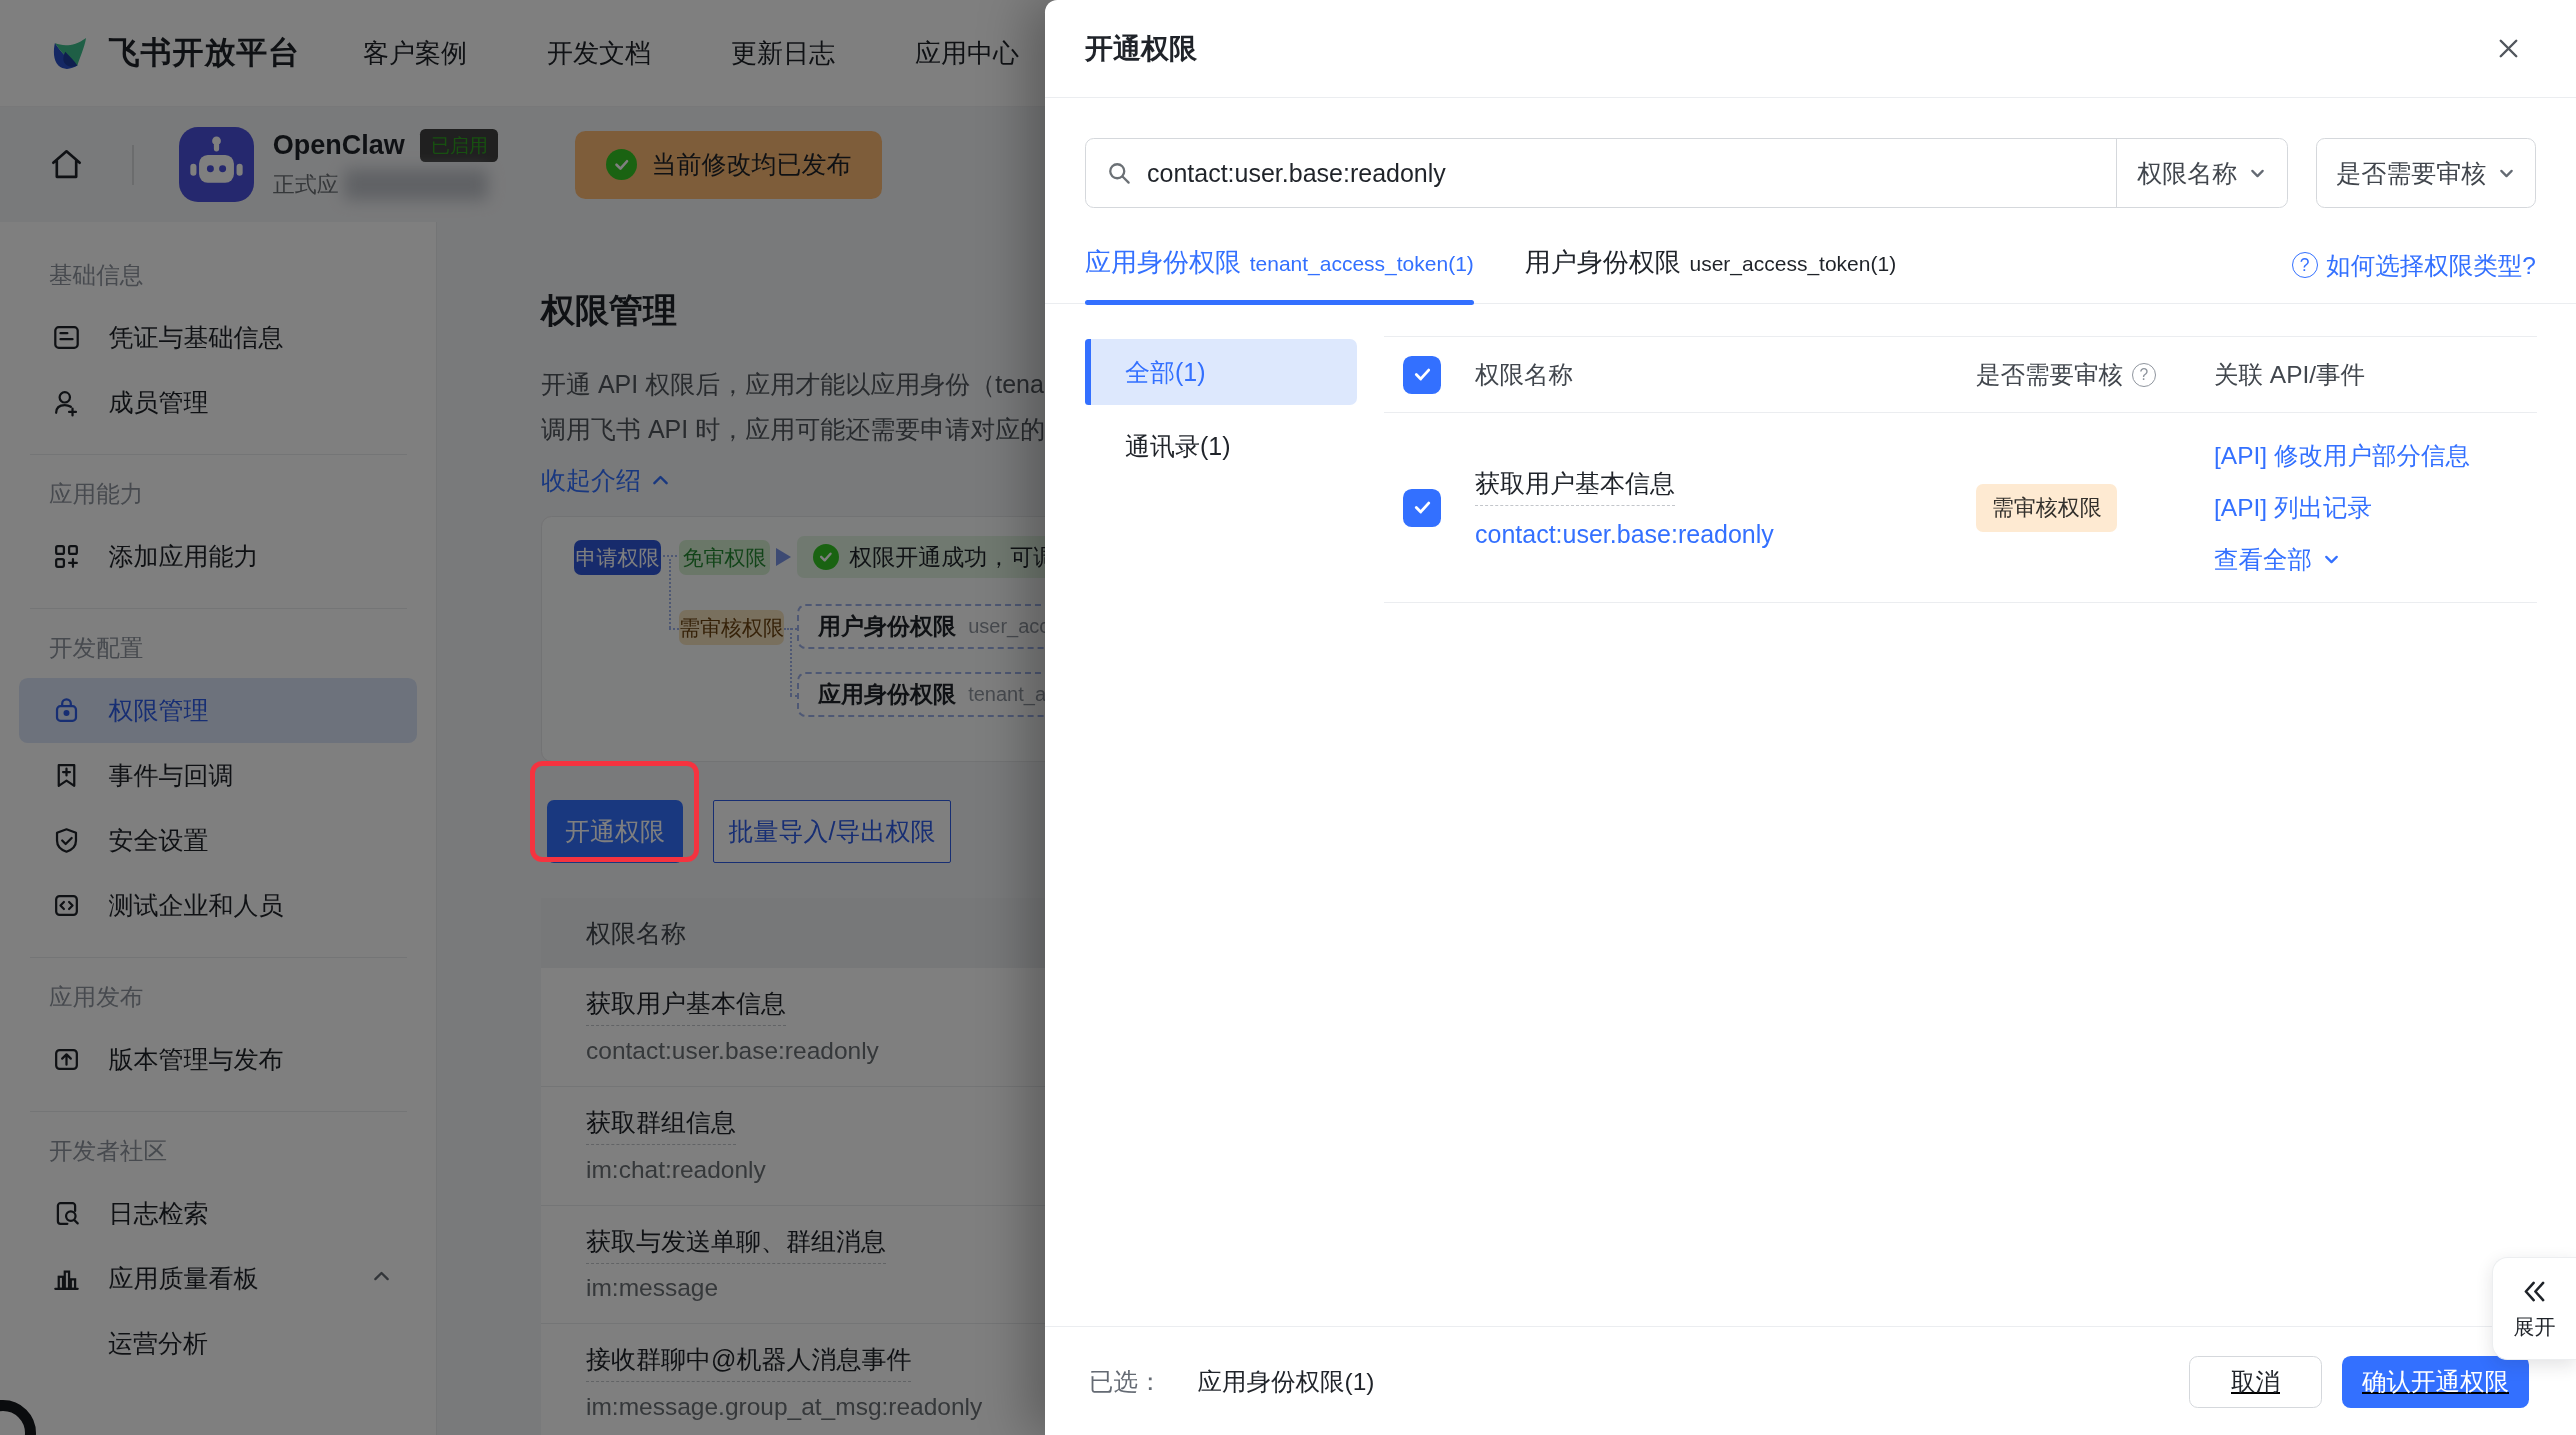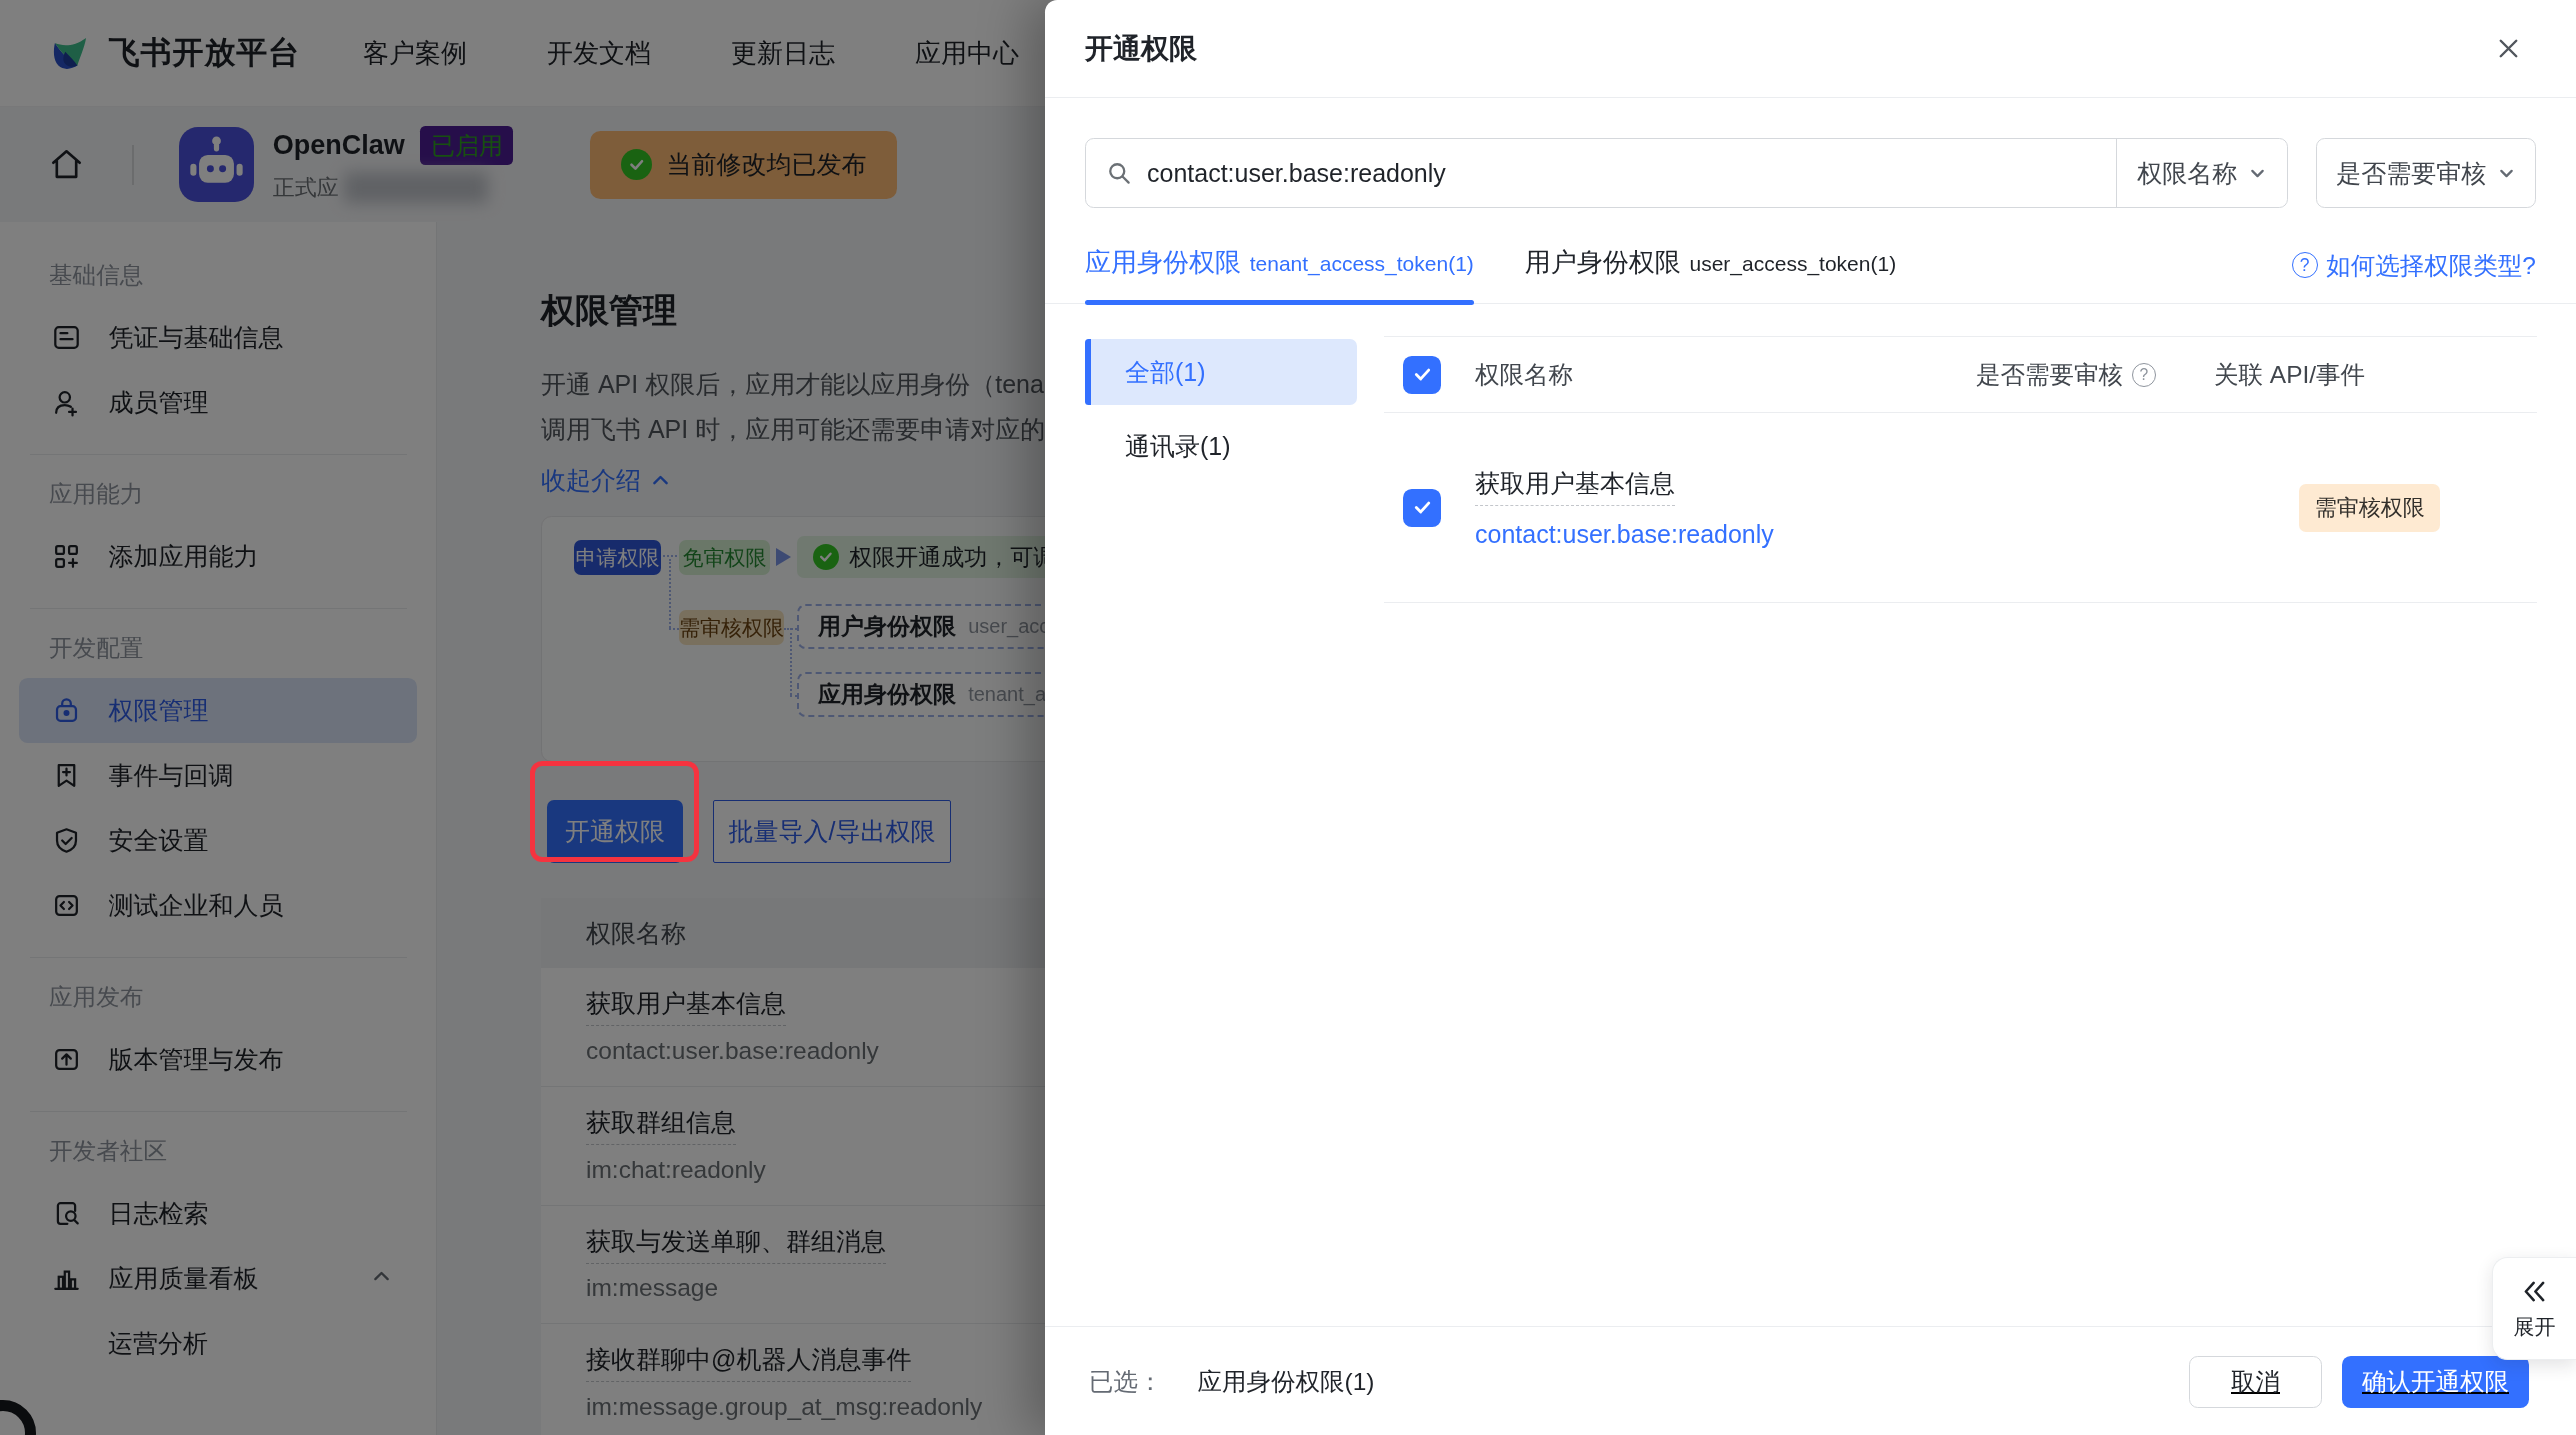--- a/index.html
+++ b/index.html
@@ -16,21 +16,21 @@
   .top-nav .nav-item { font-size:26px; font-weight:500; color:#1f2329; margin-right:80px; white-space:nowrap; cursor:pointer; }
 
   
   .app-bar { position:absolute; left:0; top:107px; width:2576px; height:115px; display:flex; align-items:center; z-index:4; }
   .home-btn { margin-left:45px; width:42px; height:42px; display:flex; align-items:center; justify-content:center; }
   .vbar { width:1.7px; height:40px; background:#d6d8db; margin-left:45px; }
   .app-avatar { width:75px; height:75px; border-radius:19px; background:#4b50dc; margin-left:45px; position:relative; flex:none; }
   .app-meta { margin-left:19px; }
   .app-name-row { display:flex; align-items:center; gap:15.7px; }
   .app-name { font-size:27px; font-weight:600; color:#1f2329; }
-  .enabled-badge { font-size:24px; color:#2ea121; background:#4c1d95; border-radius:5.2px; padding:3.5px 10.5px; }
+  .enabled-badge { font-size:19px; color:#2ea121; background:#404040; border-radius:5.2px; padding:3.5px 10.5px; }
   .app-type-row { display:flex; align-items:center; margin-top:7px; }
   .app-type { font-size:22px; color:#6b7075; }
   .blur-chip { width:144px; height:31px; margin-left:5.2px; background:#b7bbc2; filter:blur(7.9px); opacity:.85; border-radius:3.5px; }
   .publish-pill { margin-left:77px; height:68px; background:#fdba74; border-radius:10.5px; display:flex; align-items:center; gap:14px; padding:0 31px; }
   .publish-pill .ck { width:31px; height:31px; border-radius:50%; background:#34c724; display:flex; align-items:center; justify-content:center; }
   .publish-text { font-size:25px; color:#1f2329; }
 
   
   .sidebar { position:absolute; left:0; top:222px; width:437px; bottom:0; background:#fff;
     border-right:0.9px solid #e8eaec; padding:30px 19px 0 19px; z-index:4; }
@@ -500,20 +500,32 @@
                 </svg>
             </span>
           </div>
           <div class="cell-name">
             <span class="perm-name">获取用户基本信息</span>
             <div class="perm-scope">contact:user.base:readonly</div>
           </div>
           <div class="cell-review">
             <span class="review-badge">需审核权限</span>
           </div>
+          <div class="cell-api">
+            <div class="api-links">
+              <span class="api-link">[API] 修改用户部分信息</span>
+              <span class="api-link">[API] 列出记录</span>
+              <span class="view-all">
+                <span>查看全部</span>
+                <svg width="21" height="21" viewBox="0 0 24 24" fill="none" stroke="#3370ff" stroke-width="2.6">
+                    <path d="M6 9 l6 6 6-6" stroke-linecap="round" stroke-linejoin="round"></path>
+                  </svg>
+              </span>
+            </div>
+          </div>
         </div>
       </div>
     </div>
 
     <div class="modal-footer">
       <span class="sel-label">已选：</span>
       <span class="sel-value">应用身份权限(1)</span>
       <div class="footer-btns">
         <div class="btn-cancel">取消</div>
         <div class="btn-confirm">确认开通权限</div>

